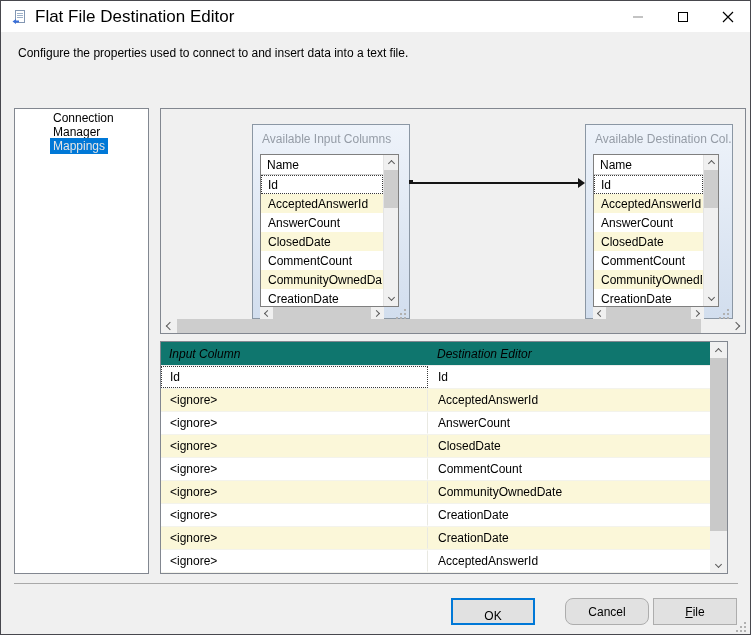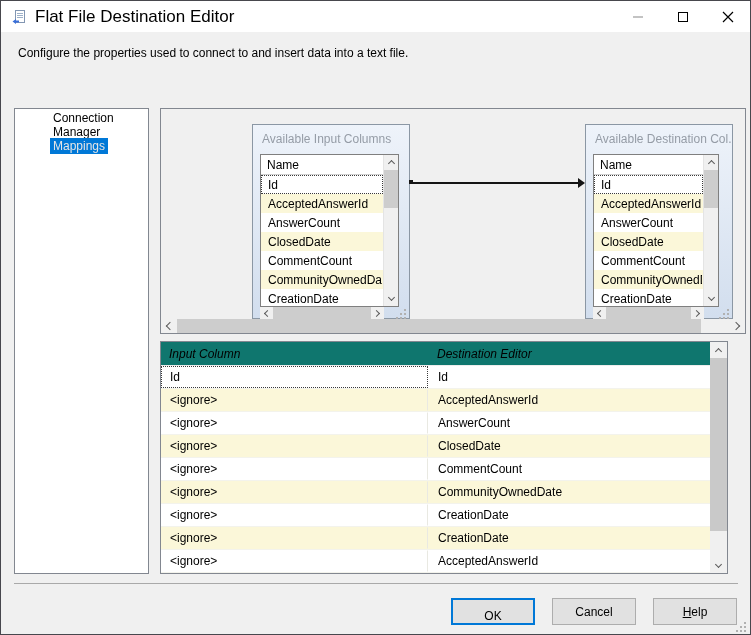--- a/index.html
+++ b/index.html
@@ -89,21 +89,21 @@
   .gcell.dest{flex:1;padding-left:9px;}
   .gcell.focused{border:1px dotted #3a3a3a;}
   .grid .vscroll{width:17px;border-left:none;}
   .grid .sbtn{height:16px;}
   .grid .vthumb{top:16px;height:173px;background:#c9c9c9;}
 
   
   .separator{position:absolute;left:13px;top:582px;width:724px;height:1px;background:#a9a9a9;}
   .btn{position:absolute;top:597px;width:84px;height:27px;background:#e1e1e1;border:1px solid #adadad;display:flex;align-items:center;justify-content:center;cursor:default;}
   .btn-ok{left:450px;border:2px solid #0078d7;align-items:flex-end;}
-  .btn-cancel{left:551px;}
+  .btn-cancel{left:564px;border-radius:8px;}
   .btn-help{left:652px;}
   .btn-label{display:block;}
   .btn-help .btn-label::first-letter{text-decoration:underline;}
   .dialog-grip{right:4px;top:621px;left:auto;position:absolute;}
 </style>
 </head>
 <body>
 
 <div class="dialog">
 
@@ -288,17 +288,17 @@
   </div>
 
   <div class="separator"></div>
   <div class="btn btn-ok">
       <span class="btn-label">OK</span>
     </div>
   <div class="btn btn-cancel">
       <span class="btn-label">Cancel</span>
     </div>
   <div class="btn btn-help">
-      <span class="btn-label">Help</span>
+      <span class="btn-label">File</span>
     </div>
   <div class="grip dialog-grip"></div>
 
 </div>
 
 </body></html>

